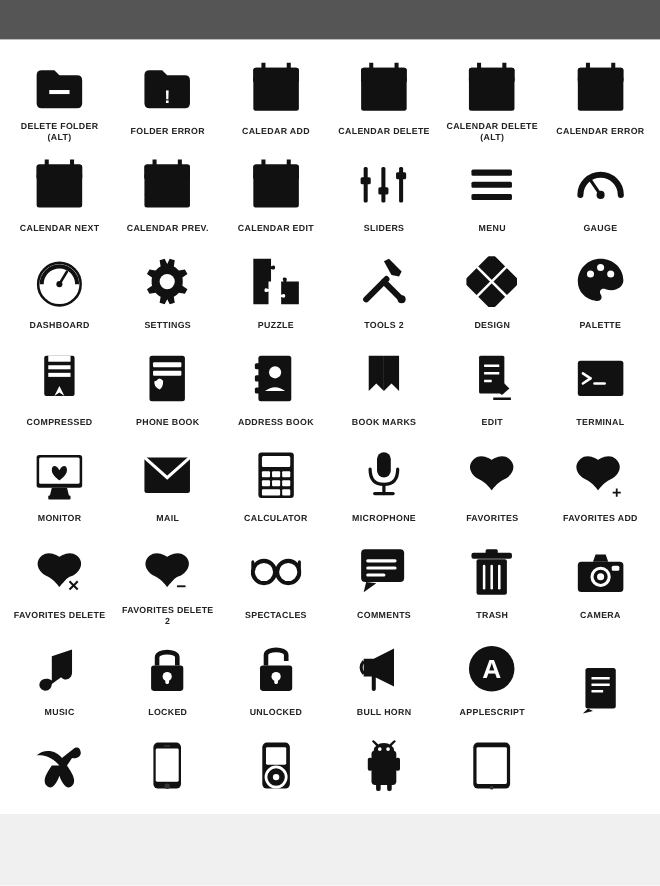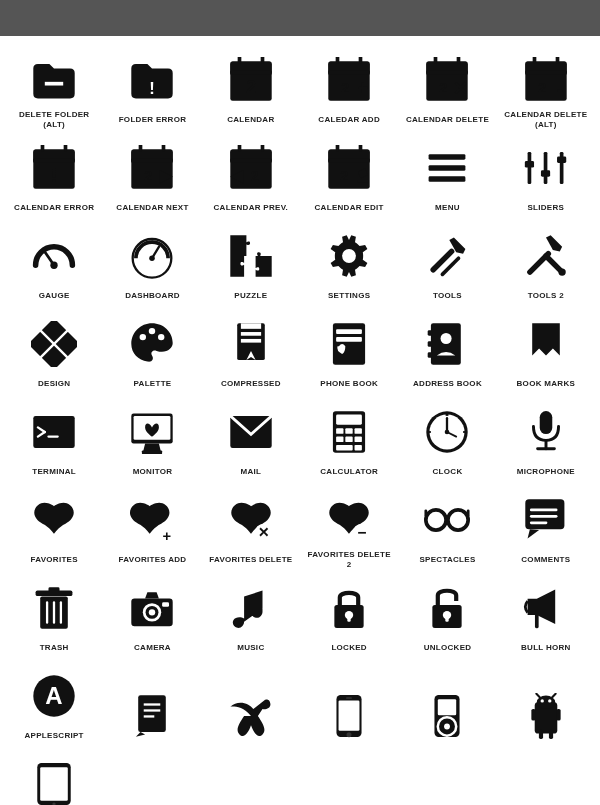--- a/index.html
+++ b/index.html
@@ -84,33 +84,20 @@
       <div class="icon-label">FOLDER ERROR</div>
     </div>
     <div class="icon-item">
       <div class="icon-glyph">
         <svg viewBox="0 0 100 100">
           <rect x="5" y="10" width="90" height="85" rx="5"></rect>
           <rect x="5" y="10" width="90" height="28" rx="5" fill="#111"></rect>
           <rect x="5" y="30" width="90" height="8" fill="#111"></rect>
           <line x1="25" y1="10" x2="25" y2="0" stroke="#111" stroke-width="8" stroke-linecap="round"></line>
           <line x1="75" y1="10" x2="75" y2="0" stroke="#111" stroke-width="8" stroke-linecap="round"></line>
-          <text x="50" y="78" text-anchor="middle" fill="#111" font-size="38" font-weight="bold" font-family="Arial">2</text>
-        </svg>
-      </div>
-      <div class="icon-label">CALENDAR</div>
-    </div>
-    <div class="icon-item">
-      <div class="icon-glyph">
-        <svg viewBox="0 0 100 100">
-          <rect x="5" y="10" width="90" height="85" rx="5"></rect>
-          <rect x="5" y="10" width="90" height="28" rx="5" fill="#111"></rect>
-          <rect x="5" y="30" width="90" height="8" fill="#111"></rect>
-          <line x1="25" y1="10" x2="25" y2="0" stroke="#111" stroke-width="8" stroke-linecap="round"></line>
-          <line x1="75" y1="10" x2="75" y2="0" stroke="#111" stroke-width="8" stroke-linecap="round"></line>
           <text x="42" y="78" text-anchor="middle" fill="#111" font-size="32" font-weight="bold" font-family="Arial">2</text>
           <text x="80" y="82" text-anchor="middle" fill="#111" font-size="42" font-weight="bold" font-family="Arial">+</text>
         </svg>
       </div>
       <div class="icon-label">CALEDAR ADD</div>
     </div>
     <div class="icon-item">
       <div class="icon-glyph">
         <svg viewBox="0 0 100 100">
           <rect x="5" y="10" width="90" height="85" rx="5"></rect>
@@ -186,47 +173,47 @@
           <rect x="5" y="10" width="90" height="28" rx="5" fill="#111"></rect>
           <rect x="5" y="30" width="90" height="8" fill="#111"></rect>
           <line x1="25" y1="10" x2="25" y2="0" stroke="#111" stroke-width="8" stroke-linecap="round"></line>
           <line x1="75" y1="10" x2="75" y2="0" stroke="#111" stroke-width="8" stroke-linecap="round"></line>
           <text x="40" y="78" text-anchor="middle" fill="#111" font-size="32" font-weight="bold" font-family="Arial">2</text>
           <path d="M70,58 L85,50 L90,65 L75,73 Z" fill="#111"></path>
           <line x1="68" y1="80" x2="92" y2="80" stroke="#111" stroke-width="4"></line>
         </svg>
       </div>
       <div class="icon-label">CALENDAR EDIT</div>
-    </div>
-    <div class="icon-item">
-      <div class="icon-glyph">
-        <svg viewBox="0 0 100 100">
-          <rect x="10" y="20" width="80" height="12" rx="3"></rect>
-          <rect x="10" y="44" width="80" height="12" rx="3"></rect>
-          <rect x="10" y="68" width="80" height="12" rx="3"></rect>
-        </svg>
-      </div>
-      <div class="icon-label">MENU</div>
     </div>
     <div class="icon-item">
       <div class="icon-glyph">
         <svg viewBox="0 0 100 100">
           <rect x="10" y="15" width="8" height="70" rx="3"></rect>
           <rect x="45" y="15" width="8" height="70" rx="3"></rect>
           <rect x="80" y="15" width="8" height="70" rx="3"></rect>
           <rect x="4" y="35" width="20" height="14" rx="3"></rect>
           <rect x="39" y="55" width="20" height="14" rx="3"></rect>
           <rect x="74" y="25" width="20" height="14" rx="3"></rect>
         </svg>
       </div>
       <div class="icon-label">SLIDERS</div>
     </div>
     <div class="icon-item">
       <div class="icon-glyph">
         <svg viewBox="0 0 100 100">
+          <rect x="10" y="20" width="80" height="12" rx="3"></rect>
+          <rect x="10" y="44" width="80" height="12" rx="3"></rect>
+          <rect x="10" y="68" width="80" height="12" rx="3"></rect>
+        </svg>
+      </div>
+      <div class="icon-label">MENU</div>
+    </div>
+    <div class="icon-item">
+      <div class="icon-glyph">
+        <svg viewBox="0 0 100 100">
           <path d="M10,70 A40,40 0 0,1 90,70" fill="none" stroke="#111" stroke-width="12" stroke-linecap="round"></path>
           <circle cx="50" cy="70" r="8" fill="#111"></circle>
           <line x1="50" y1="70" x2="28" y2="38" stroke="#111" stroke-width="6" stroke-linecap="round"></line>
         </svg>
       </div>
       <div class="icon-label">GAUGE</div>
     </div>
     <div class="icon-item">
       <div class="icon-glyph">
         <svg viewBox="0 0 100 100">
@@ -235,43 +222,33 @@
           <path d="M20,35 A35,35 0 0,1 80,35" fill="none" stroke="#111" stroke-width="3" stroke-dasharray="4,3"></path>
           <circle cx="50" cy="55" r="6" fill="#111"></circle>
           <line x1="50" y1="55" x2="65" y2="30" stroke="#111" stroke-width="5" stroke-linecap="round"></line>
         </svg>
       </div>
       <div class="icon-label">DASHBOARD</div>
     </div>
     <div class="icon-item">
       <div class="icon-glyph">
         <svg viewBox="0 0 100 100">
-          <path d="M5,5 L40,5 L40,20 C40,20 48,15 48,22 C48,29 40,25 40,25 L40,50 L65,50 C65,50 60,42 67,42 C74,42 70,50 70,50 L95,50 L95,95 L60,95 L60,80 C60,80 68,85 68,78 C68,71 60,76 60,76 L60,50 L35,50 L35,65 C35,65 27,60 27,67 C27,74 35,69 35,69 L35,95 L5,95 Z"></path>
-        </svg>
-      </div>
-      <div class="icon-label">PUZZLE</div>
-    </div>
-    <div class="icon-item">
-      <div class="icon-glyph">
-        <svg viewBox="0 0 100 100">
           <path d="M50,15 L55,5 L65,8 L63,20 C67,22 70,25 73,28 L85,26 L90,35 L80,42 C81,46 81,54 80,58 L90,65 L85,74 L73,72 C70,75 67,78 63,80 L65,92 L55,95 L50,85 L45,95 L35,92 L37,80 C33,78 30,75 27,72 L15,74 L10,65 L20,58 C19,54 19,46 20,42 L10,35 L15,26 L27,28 C30,25 33,22 37,20 L35,8 L45,5 Z"></path>
           <circle cx="50" cy="50" r="15" fill="white"></circle>
         </svg>
       </div>
       <div class="icon-label">SETTINGS</div>
     </div>
     <div class="icon-item">
       <div class="icon-glyph">
         <svg viewBox="0 0 100 100">
-          <line x1="20" y1="80" x2="60" y2="40" stroke="#111" stroke-width="12" stroke-linecap="round"></line>
-          <path d="M55,15 L65,10 L90,35 L85,45 L70,42 L55,15 Z"></path>
-          <line x1="75" y1="55" x2="40" y2="90" stroke="#111" stroke-width="8" stroke-linecap="round"></line>
-        </svg>
-      </div>
-      <div class="icon-label">TOOLS</div>
+          <path d="M5,5 L40,5 L40,20 C40,20 48,15 48,22 C48,29 40,25 40,25 L40,50 L65,50 C65,50 60,42 67,42 C74,42 70,50 70,50 L95,50 L95,95 L60,95 L60,80 C60,80 68,85 68,78 C68,71 60,76 60,76 L60,50 L35,50 L35,65 C35,65 27,60 27,67 C27,74 35,69 35,69 L35,95 L5,95 Z"></path>
+        </svg>
+      </div>
+      <div class="icon-label">PUZZLE</div>
     </div>
     <div class="icon-item">
       <div class="icon-glyph">
         <svg viewBox="0 0 100 100">
           <line x1="15" y1="85" x2="55" y2="45" stroke="#111" stroke-width="12" stroke-linecap="round"></line>
           <path d="M50,10 L60,5 L85,30 L80,40 L65,37 L50,10 Z"></path>
           <line x1="50" y1="50" x2="85" y2="85" stroke="#111" stroke-width="12" stroke-linecap="round"></line>
           <circle cx="85" cy="85" r="8" fill="#111"></circle>
         </svg>
       </div>
@@ -335,20 +312,33 @@
       <div class="icon-label">ADDRESS BOOK</div>
     </div>
     <div class="icon-item">
       <div class="icon-glyph">
         <svg viewBox="0 0 100 100">
           <path d="M20,5 L50,5 L50,75 L35,60 L20,75 Z"></path>
           <path d="M50,5 L80,5 L80,75 L65,60 L50,75 L50,5 Z"></path>
         </svg>
       </div>
       <div class="icon-label">BOOK MARKS</div>
+    </div>
+    <div class="icon-item">
+      <div class="icon-glyph">
+        <svg viewBox="0 0 100 100">
+          <rect x="25" y="5" width="50" height="75" rx="3"></rect>
+          <line x1="35" y1="25" x2="65" y2="25" stroke="white" stroke-width="5"></line>
+          <line x1="35" y1="40" x2="65" y2="40" stroke="white" stroke-width="5"></line>
+          <line x1="35" y1="55" x2="50" y2="55" stroke="white" stroke-width="5"></line>
+          <path d="M55,68 L70,55 L85,70 L70,83 Z" fill="#111"></path>
+          <line x1="53" y1="90" x2="88" y2="90" stroke="#111" stroke-width="5"></line>
+        </svg>
+      </div>
+      <div class="icon-label">EDIT</div>
     </div>
     <div class="icon-item">
       <div class="icon-glyph">
         <svg viewBox="0 0 100 100">
           <rect x="5" y="15" width="90" height="70" rx="5"></rect>
           <line x1="15" y1="40" x2="30" y2="50" stroke="white" stroke-width="5" stroke-linecap="round"></line>
           <line x1="15" y1="60" x2="30" y2="50" stroke="white" stroke-width="5" stroke-linecap="round"></line>
           <line x1="38" y1="60" x2="58" y2="60" stroke="white" stroke-width="5" stroke-linecap="round"></line>
         </svg>
       </div>
@@ -384,35 +374,20 @@
           <rect x="42" y="42" width="16" height="12" rx="2" fill="white"></rect>
           <rect x="62" y="42" width="16" height="12" rx="2" fill="white"></rect>
           <rect x="22" y="60" width="16" height="12" rx="2" fill="white"></rect>
           <rect x="42" y="60" width="16" height="12" rx="2" fill="white"></rect>
           <rect x="62" y="60" width="16" height="12" rx="2" fill="white"></rect>
           <rect x="22" y="78" width="36" height="12" rx="2" fill="white"></rect>
           <rect x="62" y="78" width="16" height="12" rx="2" fill="white"></rect>
         </svg>
       </div>
       <div class="icon-label">CALCULATOR</div>
-    </div>
-    <div class="icon-item">
-      <div class="icon-glyph">
-        <svg viewBox="0 0 100 100">
-          <circle cx="50" cy="50" r="45" fill="#111"></circle>
-          <circle cx="50" cy="50" r="38" fill="white"></circle>
-          <circle cx="50" cy="50" r="5" fill="#111"></circle>
-          <line x1="50" y1="50" x2="50" y2="20" stroke="#111" stroke-width="5" stroke-linecap="round"></line>
-          <line x1="50" y1="50" x2="70" y2="60" stroke="#111" stroke-width="4" stroke-linecap="round"></line>
-          <line x1="50" y1="15" x2="50" y2="8" stroke="#111" stroke-width="6"></line>
-          <line x1="85" y1="50" x2="92" y2="50" stroke="#111" stroke-width="4"></line>
-          <line x1="15" y1="50" x2="8" y2="50" stroke="#111" stroke-width="4"></line>
-        </svg>
-      </div>
-      <div class="icon-label">CLOCK</div>
     </div>
     <div class="icon-item">
       <div class="icon-glyph">
         <svg viewBox="0 0 100 110">
           <rect x="35" y="5" width="30" height="55" rx="15"></rect>
           <path d="M20,42 Q20,75 50,75 Q80,75 80,42" fill="none" stroke="#111" stroke-width="7" stroke-linecap="round"></path>
           <line x1="50" y1="75" x2="50" y2="95" stroke="#111" stroke-width="7" stroke-linecap="round"></line>
           <line x1="30" y1="95" x2="70" y2="95" stroke="#111" stroke-width="7" stroke-linecap="round"></line>
         </svg>
       </div>

